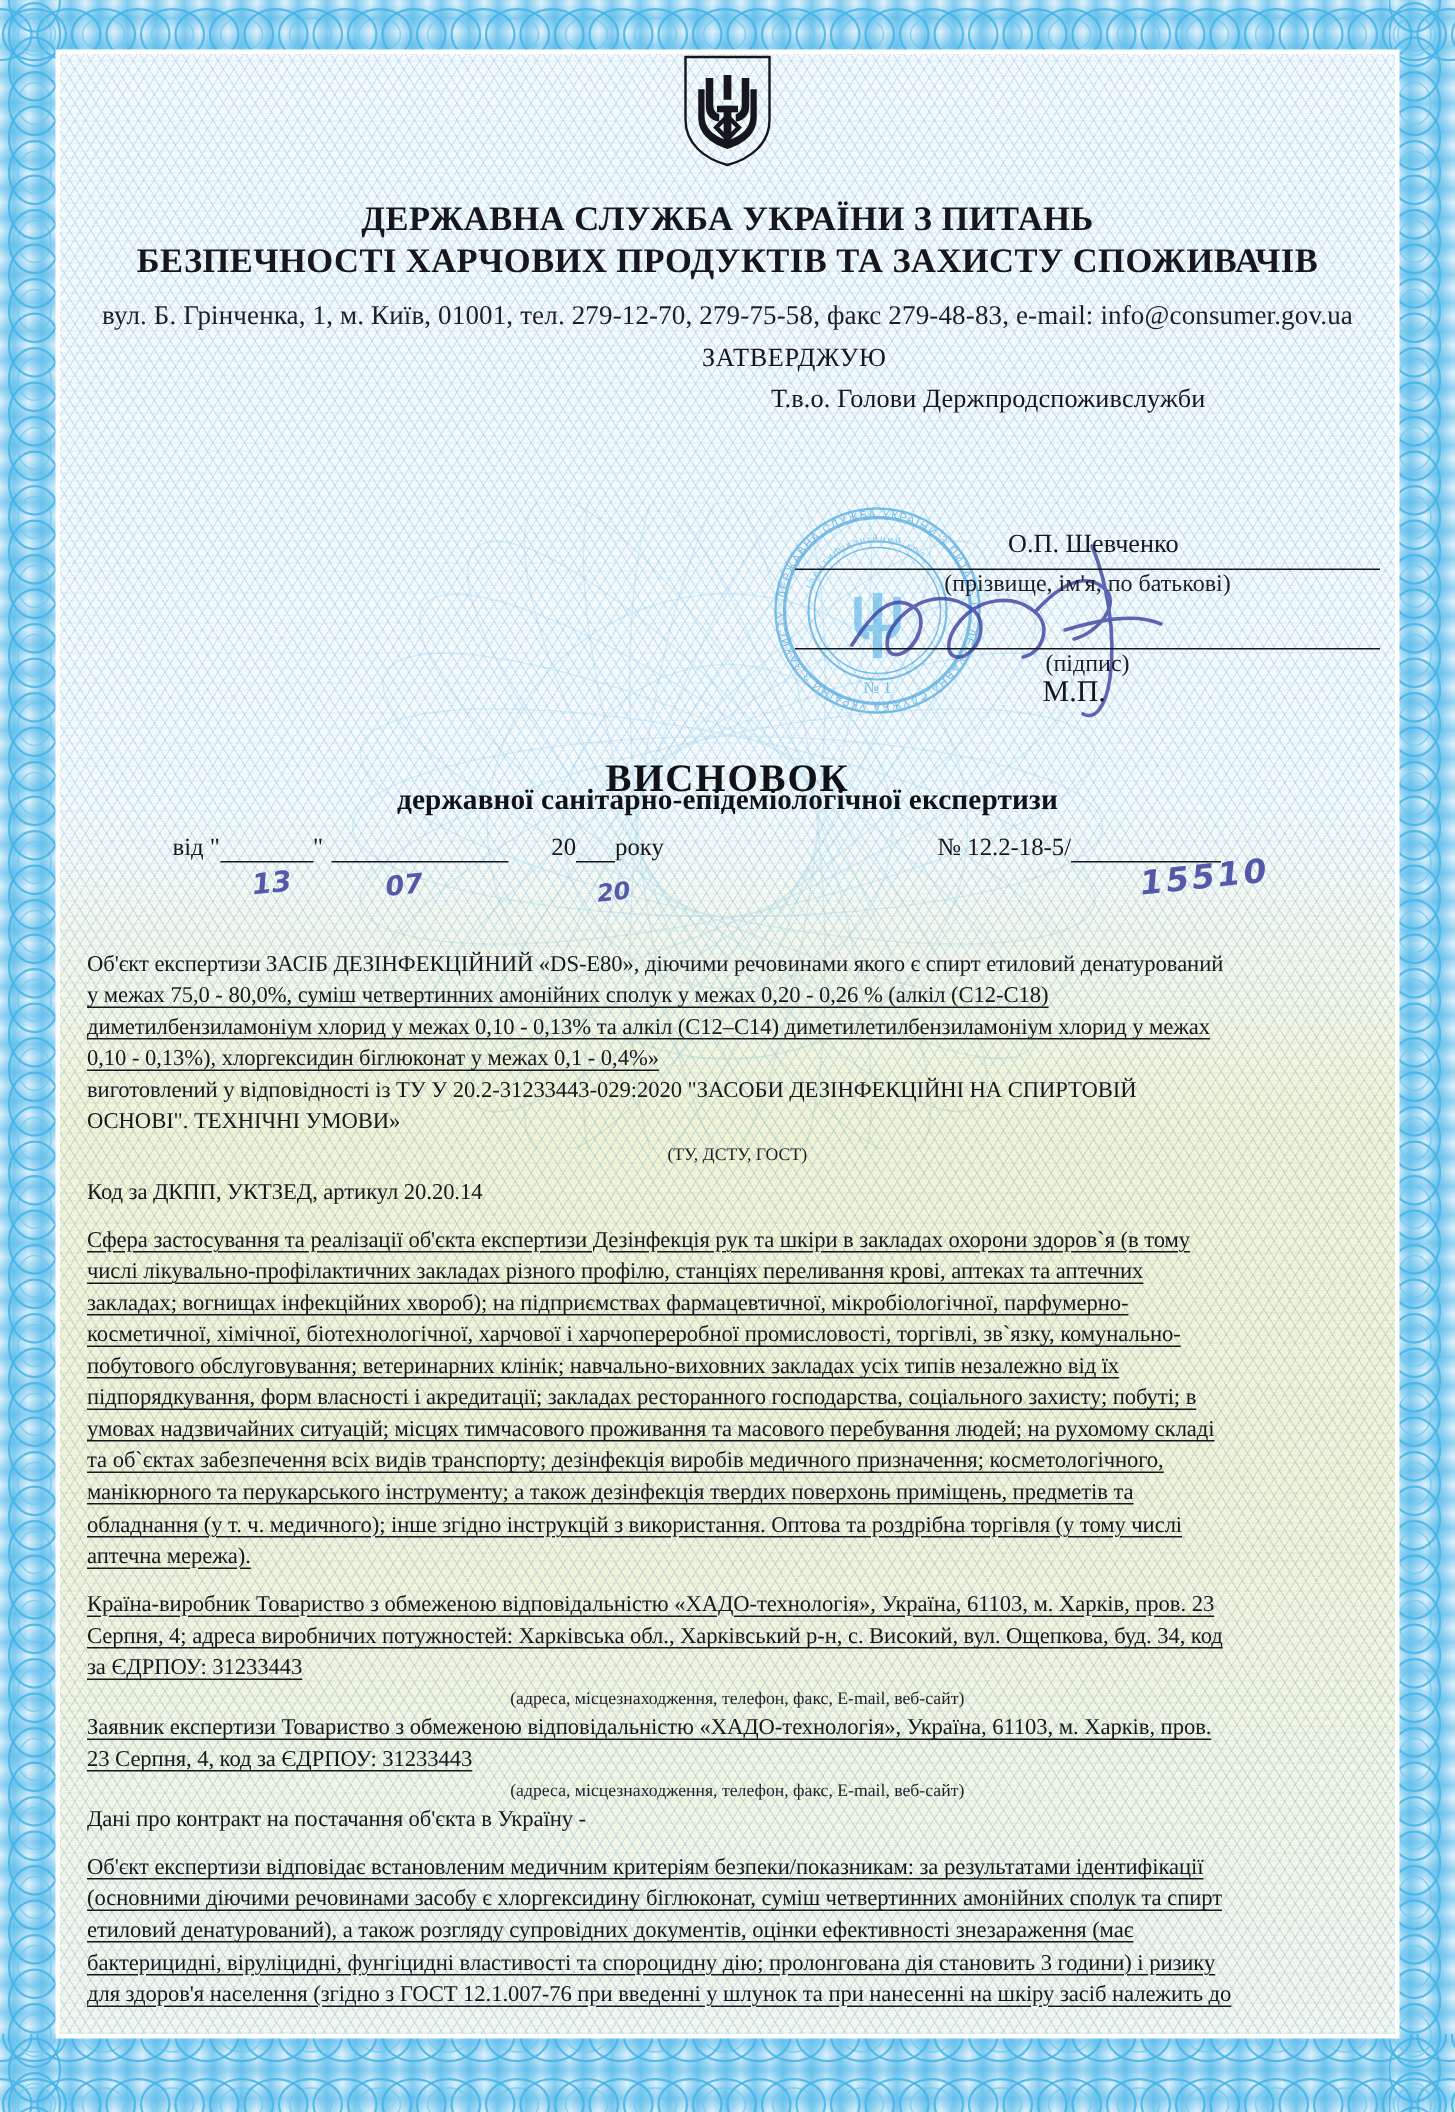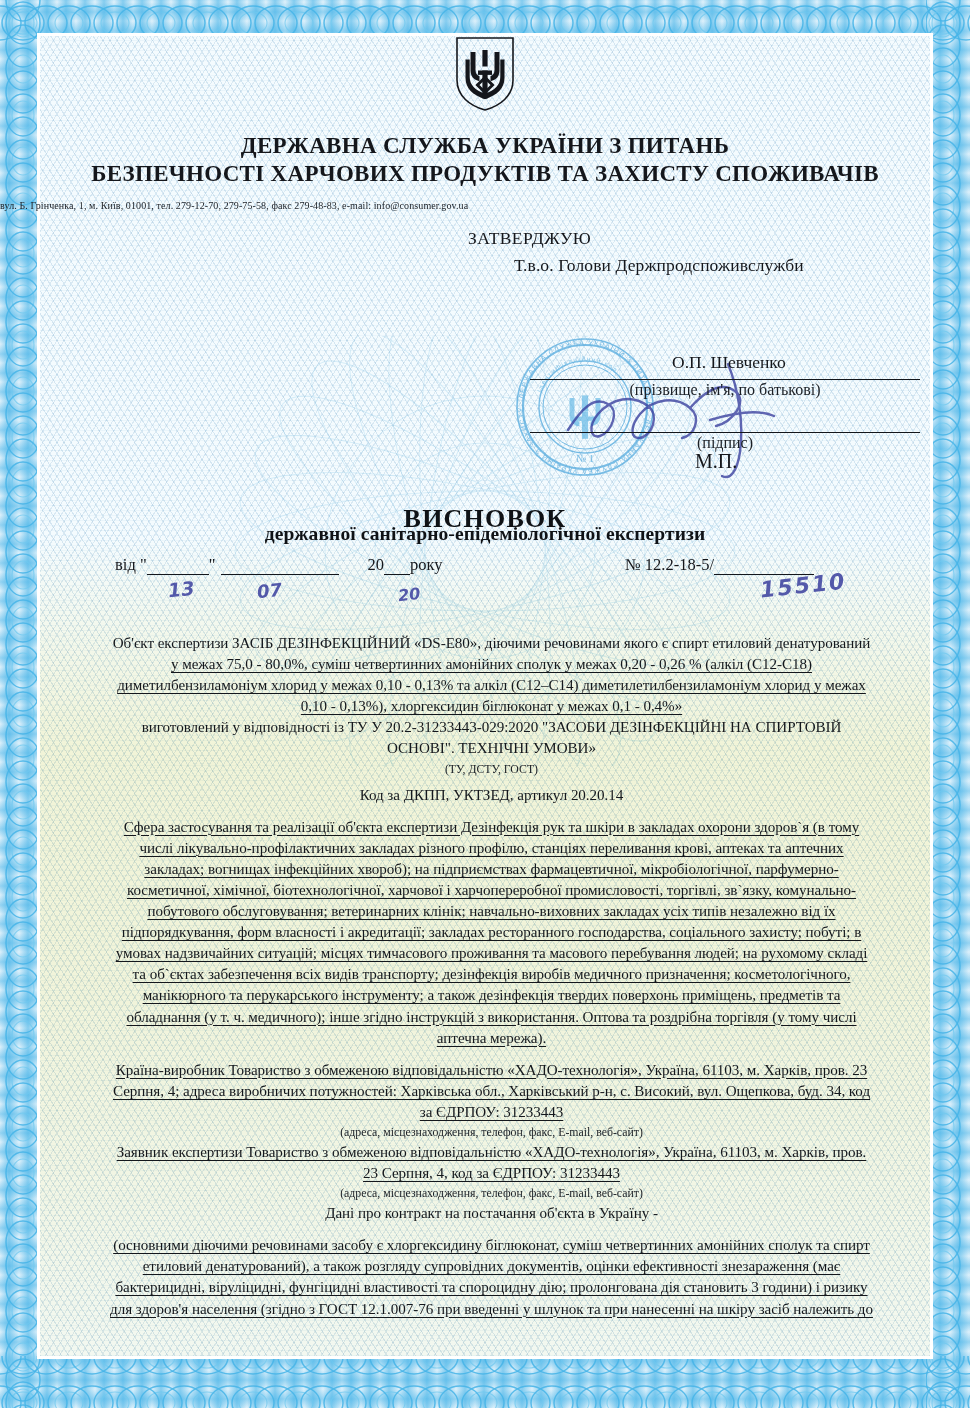--- a/index.html
+++ b/index.html
@@ -69,22 +69,22 @@
   #content{position:absolute;inset:0;}
 
   .emblem{position:absolute;left:50%;transform:translateX(-50%);top:36px;width:62px;height:76px;}
 
   .org-title{
     position:absolute;left:0;right:0;top:132px;text-align:center;
     font-size:23px;font-weight:bold;letter-spacing:.3px;color:#15171c;line-height:1.22;
   }
   .org-title .l2{display:block;}
   .org-addr{
-    position:absolute;left:0;right:0;top:200px;
-    font-size:10px;color:#1b1f25;letter-spacing:.1px;
+    position:absolute;left:0;right:0;top:200px;text-align:center;
+    font-size:18px;color:#1b1f25;letter-spacing:.1px;
   }
 
   
   .approve{position:absolute;left:468px;top:228px;width:420px;color:#15171c;}
   .approve .a1{font-size:17.5px;letter-spacing:.4px;}
   .approve .a2{font-size:17.5px;margin-top:6px;letter-spacing:.1px;margin-left:46px;}
   .sig-line{position:absolute;height:0;border-top:1.6px solid #13161b;}
   .sig-cap{position:absolute;font-size:16px;color:#1b1f25;text-align:center;}
   .mp{position:absolute;font-size:20px;color:#15171c;}
   .sig-name{position:absolute;font-size:17.5px;color:#15171c;}
@@ -105,21 +105,21 @@
   .hw{
     position:absolute;font-family:"DejaVu Sans", sans-serif;
     color:#3a3f9e;font-style:italic;font-weight:bold;
     transform:rotate(-6deg);opacity:.85;
   }
 
   
   .body{position:absolute;left:58px;right:45px;top:633px;}
   .ln{
     font-size:15.1px;line-height:21.1px;color:#14171c;
-    white-space:nowrap;letter-spacing:-.05px;text-align:center;
+    white-space:nowrap;letter-spacing:-.05px;
   }
   .ln.u{ text-decoration:underline; text-underline-offset:2.5px; text-decoration-thickness:1px;}
   .cap{font-size:11.8px;color:#1b1f25;text-align:center;line-height:19px;}
   .gap{height:11px;}
   .gap-s{height:6px;}
 
   
   .stamp{position:absolute;left:505px;top:322px;width:160px;height:170px;opacity:.72;}
   
   .signature{position:absolute;left:560px;top:348px;width:260px;height:140px;opacity:.9;}
@@ -309,20 +309,21 @@
       <div class="cap">(адреса, місцезнаходження, телефон, факс, E-mail, веб-сайт)</div>
 
       <div class="ln u">Заявник експертизи Товариство з обмеженою відповідальністю «ХАДО-технологія», Україна, 61103, м. Харків, пров.</div>
       <div class="ln u">23 Серпня, 4, код за ЄДРПОУ: 31233443</div>
 
       <div class="cap">(адреса, місцезнаходження, телефон, факс, E-mail, веб-сайт)</div>
 
       <div class="ln">Дані про контракт на постачання об'єкта в Україну -</div>
 
       <div class="gap"></div>
+      <div class="ln u">Об'єкт експертизи відповідає встановленим медичним критеріям безпеки/показникам: за результатами ідентифікації</div>
       <div class="ln u">(основними діючими речовинами засобу є хлоргексидину біглюконат, суміш четвертинних амонійних сполук та спирт</div>
       <div class="ln u">етиловий денатурований), а також розгляду супровідних документів, оцінки ефективності знезараження (має</div>
       <div class="ln u">бактерицидні, віруліцидні, фунгіцидні властивості та спороцидну дію; пролонгована дія становить 3 години) і ризику</div>
       <div class="ln u">для здоров'я населення (згідно з ГОСТ 12.1.007-76 при введенні у шлунок та при нанесенні на шкіру засіб належить до</div>
 
     </div>
   </div>
 </div>
 
 </body></html>

